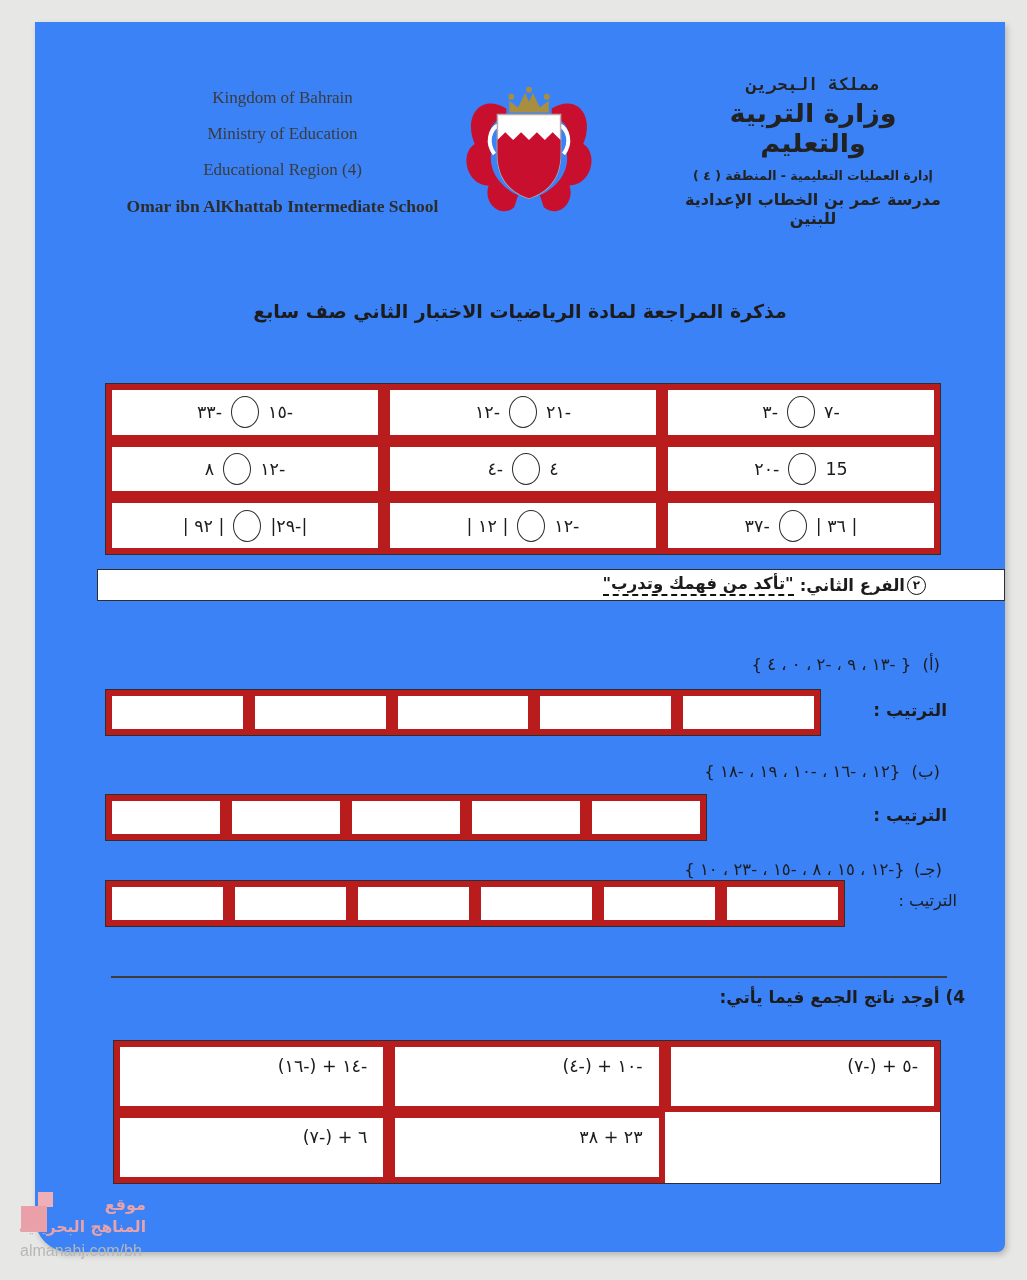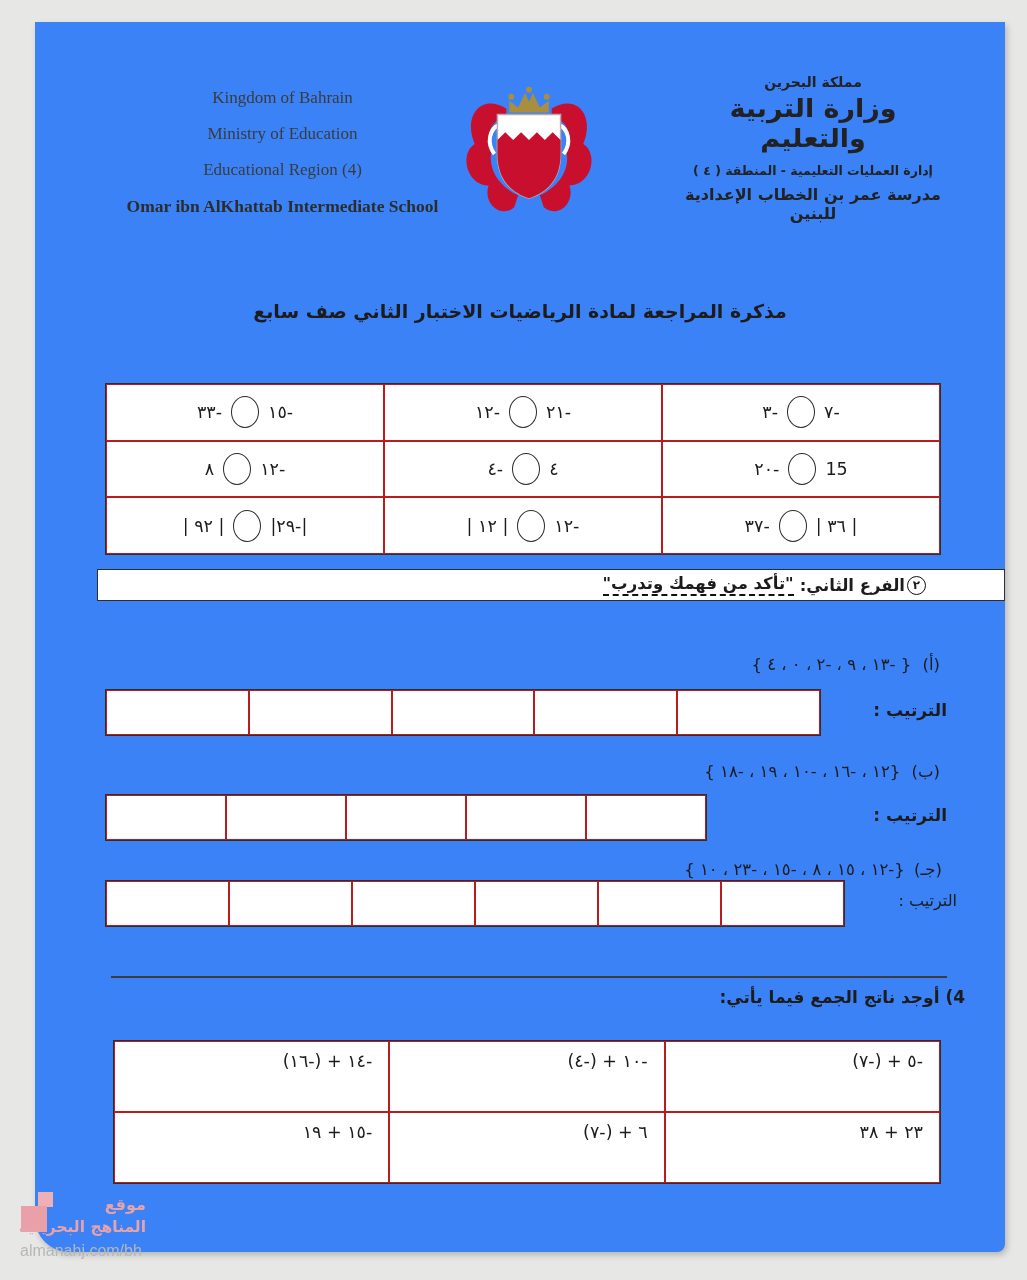--- a/index.html
+++ b/index.html
@@ -12,41 +12,41 @@
           box-shadow:2px 3px 6px rgba(0,0,0,.22); }
 
   
   .eng-header { position:absolute; left:45px; top:58px; width:405px; text-align:center;
                 font-family:"Liberation Serif",serif; font-size:17px; color:#3b3b3b; line-height:36px; }
   .eng-header .l4 { font-weight:bold; font-size:17.5px; color:#2c2c2c; }
 
   .crest { position:absolute; left:420px; top:36px; width:148px; height:180px; }
 
   .ar-header { position:absolute; right:52px; top:52px; width:280px; text-align:center; direction:rtl; color:#222; }
-  .ar-header .k  { font-size:14px; font-weight:700; letter-spacing:1px; }
+  .ar-header .k  { font-size:17px; font-weight:700; letter-spacing:1px;font-family:Liberation Mono, monospace; }
   .ar-header .m  { font-size:27px; font-weight:700; margin-top:2px; transform:scaleY(.95); }
   .ar-header .d  { font-size:12.5px; font-weight:700; margin-top:9px; }
   .ar-header .s  { font-size:16px; font-weight:700; margin-top:7px; }
 
   
   .title { position:absolute; left:0; top:278px; width:100%; text-align:center;
            font-size:19px; font-weight:700; }
 
   .rtl-line { position:absolute; direction:rtl; text-align:right; font-size:17px; white-space:nowrap; }
   .bold { font-weight:700; }
 
   .math { direction:ltr; unicode-bidi:bidi-override; display:inline-block; }
   .sym  { direction:ltr; unicode-bidi:bidi-override; display:inline-block; margin:0 4px; font-weight:700; }
 
   .inline-circle { display:inline-block; width:23px; height:23px; border:1.7px solid #2b2b2b;
                    border-radius:50%; vertical-align:middle; margin:0 10px; background:#fff; }
 
   
   .gridtable { position:absolute; display:grid; border:1.7px solid #2e2e2e; background:#fff; }
-  .gridtable > div { border:1px solid #b91c1c; }
+  .gridtable > div { border:6px solid #b91c1c; }
 
   .cmp-table { left:70px; top:361px; width:836px; height:172px;
                grid-template-columns:repeat(3,1fr); grid-template-rows:repeat(3,1fr); }
   .cmp-cell { display:flex; align-items:center; justify-content:center; gap:9px; font-size:17.5px; }
   .cell-circle { width:28px; height:32px; border:1.7px solid #2b2b2b; border-radius:50%; flex:0 0 auto; }
 
   .ans-table { height:47px; }
   .ans-table > div { background:#fff; }
 
   .sums-table { left:78px; top:1018px; width:828px; height:144px;
@@ -221,23 +221,20 @@
         <div class="sum-cell">
           <span class="math">(١٦-) + ١٤-</span>
         </div>
         <div class="sum-cell">
           <span class="math">(٤-) + ١٠-</span>
         </div>
         <div class="sum-cell">
           <span class="math">(٧-) + ٥-</span>
         </div>
         <div class="sum-cell">
-          <span class="math">١٩ + ١٥-</span>
-        </div>
-        <div class="sum-cell">
           <span class="math">(٧-) + ٦</span>
         </div>
         <div class="sum-cell">
           <span class="math">٣٨ + ٢٣</span>
         </div>
       </div>
 
   </div>
 
   <div class="watermark">

